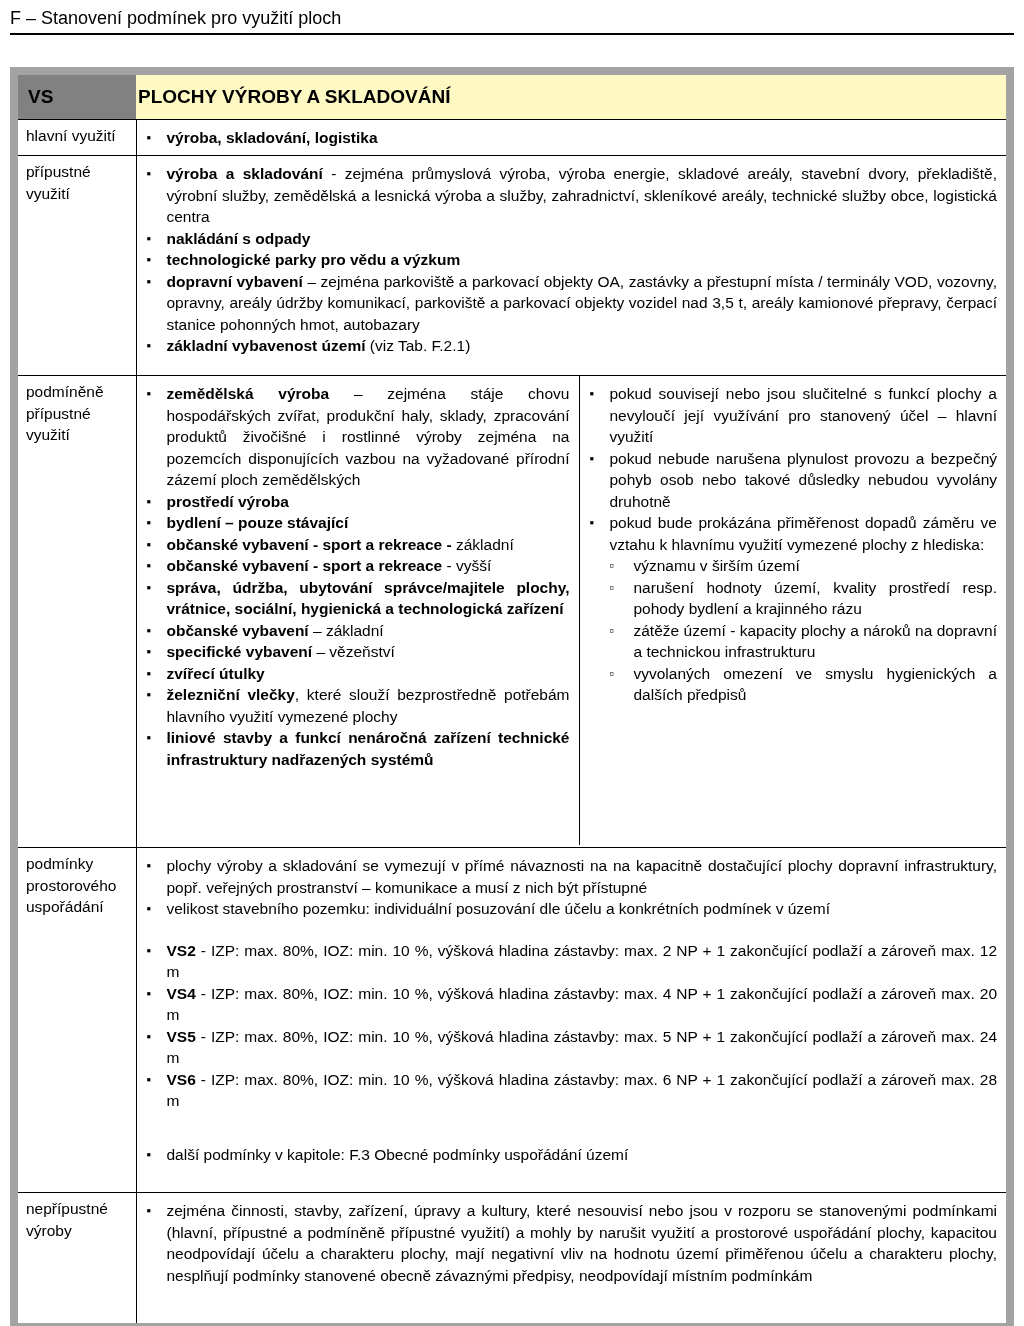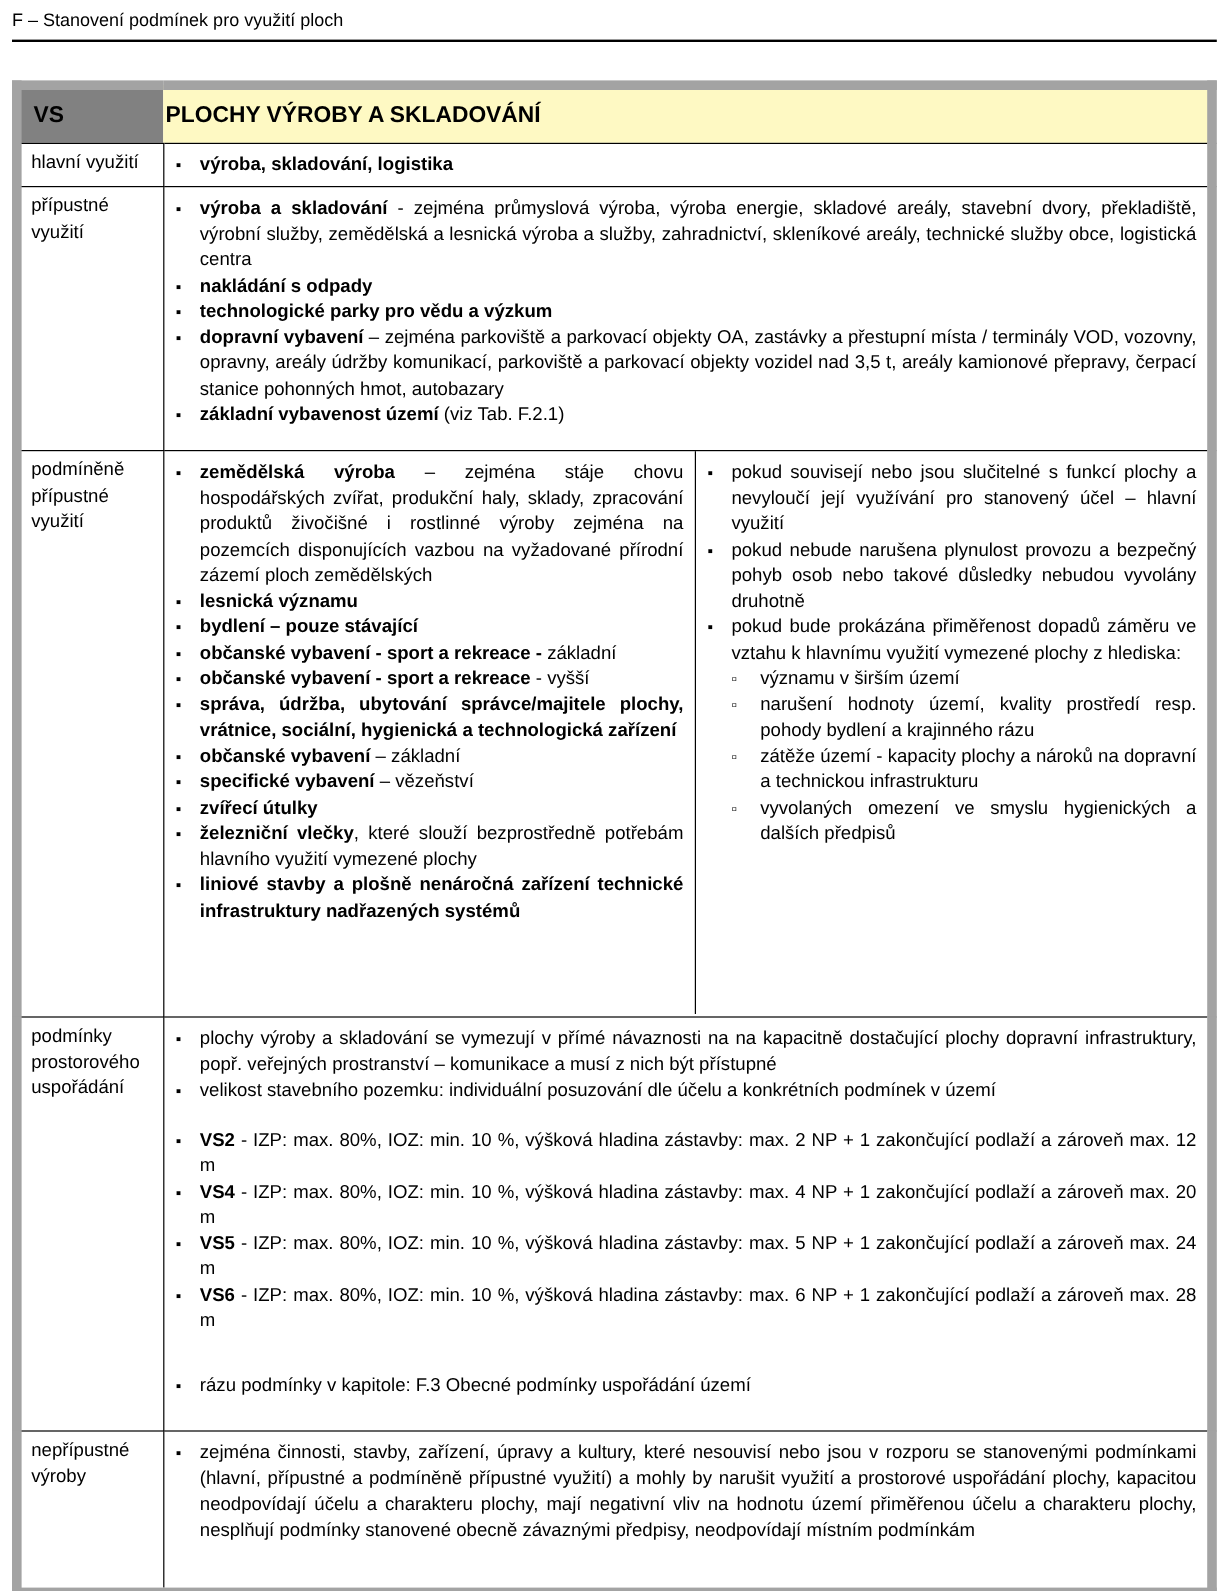--- a/index.html
+++ b/index.html
@@ -13,21 +13,21 @@
     line-height: 21.5px;
   }
   
   .page-header {
     display: flex;
     justify-content: space-between;
     align-items: flex-end;
     margin: 0 10px;
     padding: 8px 0 5px 0;
     border-bottom: 2px solid #000;
-    font-size: 15px;
+    font-size: 18px;
     line-height: 20px;
   }
   
   table.zone {
     border-collapse: collapse;
     table-layout: fixed;
     width: 1004px;
     margin: 32px 10px 0 10px;
     border: 8px solid #a3a3a3;
   }
@@ -135,30 +135,30 @@
           </ul>
       </td>
     </tr>
 
     <tr class="r-podminene">
       <td class="label">podmíněně přípustné využití</td>
       <td class="content">
         <div class="twocol">
           <ul class="blist">
               <li><span class="mk">▪</span><b>zemědělská výroba</b><span> – zejména stáje chovu hospodářských zvířat, produkční haly, sklady, zpracování produktů živočišné i rostlinné výroby zejména na pozemcích disponujících vazbou na vyžadované přírodní zázemí ploch zemědělských</span></li>
-              <li><span class="mk">▪</span><b>lesnická významu</b></li>
+              <li><span class="mk">▪</span><b>prostředí výroba</b></li>
               <li><span class="mk">▪</span><b>bydlení – pouze stávající</b></li>
               <li><span class="mk">▪</span><b>občanské vybavení - sport a rekreace -</b><span> základní</span></li>
               <li><span class="mk">▪</span><b>občanské vybavení - sport a rekreace</b><span> - vyšší</span></li>
               <li><span class="mk">▪</span><b>správa, údržba, ubytování správce/majitele plochy, vrátnice, sociální, hygienická a technologická zařízení</b></li>
               <li><span class="mk">▪</span><b>občanské vybavení</b><span> – základní</span></li>
               <li><span class="mk">▪</span><b>specifické vybavení</b><span> – vězeňství</span></li>
               <li><span class="mk">▪</span><b>zvířecí útulky</b></li>
               <li><span class="mk">▪</span><b>železniční vlečky</b><span>, které slouží bezprostředně potřebám hlavního využití vymezené plochy</span></li>
-              <li><span class="mk">▪</span><b>liniové stavby a plošně nenáročná zařízení technické infrastruktury nadřazených systémů</b></li>
+              <li><span class="mk">▪</span><b>liniové stavby a funkcí nenáročná zařízení technické infrastruktury nadřazených systémů</b></li>
             </ul>
           <ul class="blist rightcol">
               <li><span class="mk">▪</span><span>pokud souvisejí nebo jsou slučitelné s funkcí plochy a nevyloučí její využívání pro stanovený účel – hlavní využití</span></li>
               <li><span class="mk">▪</span><span>pokud nebude narušena plynulost provozu a bezpečný pohyb osob nebo takové důsledky nebudou vyvolány druhotně</span></li>
               <li><span class="mk">▪</span><span>pokud bude prokázána přiměřenost dopadů záměru ve vztahu k hlavnímu využití vymezené plochy z hlediska:</span><ul class="sub">
                   <li><span class="mk">▫</span><span>významu v širším území</span></li>
                   <li><span class="mk">▫</span><span>narušení hodnoty území, kvality prostředí resp. pohody bydlení a krajinného rázu</span></li>
                   <li><span class="mk">▫</span><span>zátěže území - kapacity plochy a nároků na dopravní a technickou infrastrukturu</span></li>
                   <li><span class="mk">▫</span><span>vyvolaných omezení ve smyslu hygienických a dalších předpisů</span></li>
                 </ul></li>
@@ -170,21 +170,21 @@
     <tr class="r-podminky">
       <td class="label">podmínky prostorového uspořádání</td>
       <td class="content">
         <ul class="blist">
             <li><span class="mk">▪</span><span>plochy výroby a skladování se vymezují v přímé návaznosti na na kapacitně dostačující plochy dopravní infrastruktury, popř. veřejných prostranství – komunikace a musí z nich být přístupné</span></li>
             <li><span class="mk">▪</span><span>velikost stavebního pozemku: individuální posuzování dle účelu a konkrétních podmínek v území</span></li>
             <li class="gap1"><span class="mk">▪</span><b>VS2</b><span> - IZP: max. 80%, IOZ: min. 10 %, výšková hladina zástavby: max. 2 NP + 1 zakončující podlaží a zároveň max. 12 m</span></li>
             <li><span class="mk">▪</span><b>VS4</b><span> - IZP: max. 80%, IOZ: min. 10 %, výšková hladina zástavby: max. 4 NP + 1 zakončující podlaží a zároveň max. 20 m</span></li>
             <li><span class="mk">▪</span><b>VS5</b><span> - IZP: max. 80%, IOZ: min. 10 %, výšková hladina zástavby: max. 5 NP + 1 zakončující podlaží a zároveň max. 24 m</span></li>
             <li><span class="mk">▪</span><b>VS6</b><span> - IZP: max. 80%, IOZ: min. 10 %, výšková hladina zástavby: max. 6 NP + 1 zakončující podlaží a zároveň max. 28 m</span></li>
-            <li class="gap2"><span class="mk">▪</span><span>rázu podmínky v kapitole: F.3 Obecné podmínky uspořádání území</span></li>
+            <li class="gap2"><span class="mk">▪</span><span>další podmínky v kapitole: F.3 Obecné podmínky uspořádání území</span></li>
           </ul>
       </td>
     </tr>
 
     <tr class="r-nepripustne">
       <td class="label">nepřípustné výroby</td>
       <td class="content">
         <ul class="blist">
             <li><span class="mk">▪</span><span>zejména činnosti, stavby, zařízení, úpravy a kultury, které nesouvisí nebo jsou v rozporu se stanovenými podmínkami (hlavní, přípustné a podmíněně přípustné využití) a mohly by narušit využití a prostorové uspořádání plochy, kapacitou neodpovídají účelu a charakteru plochy, mají negativní vliv na hodnotu území přiměřenou účelu a charakteru plochy, nesplňují podmínky stanovené obecně závaznými předpisy, neodpovídají místním podmínkám</span></li>
           </ul>

